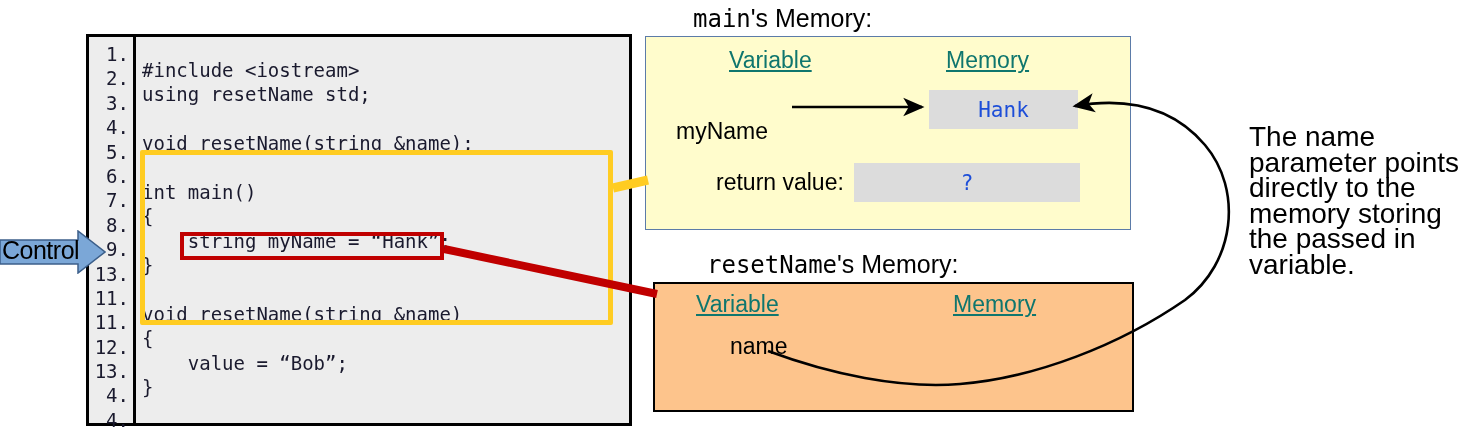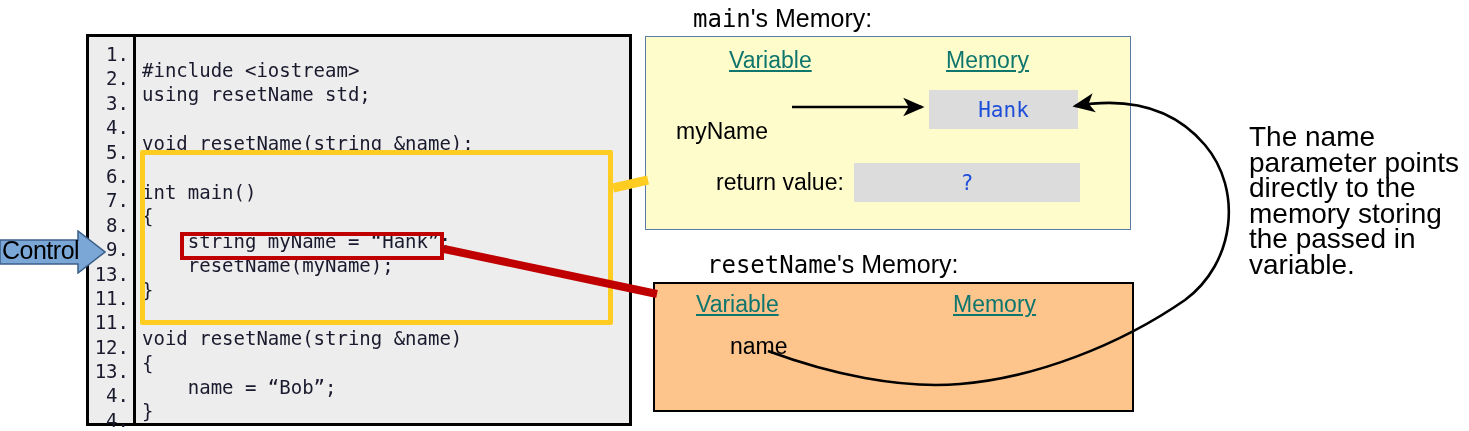--- a/index.html
+++ b/index.html
@@ -203,26 +203,25 @@
   </div>
   <div id="code-body">
     <div class="cl">#include &lt;iostream&gt;</div>
     <div class="cl">using resetName std;</div>
     <div class="cl"></div>
     <div class="cl">void resetName(string &amp;name);</div>
     <div class="cl"></div>
     <div class="cl">int main()</div>
     <div class="cl">{</div>
     <div class="cl">    string myName = “Hank”;</div>
-    <div class="cl">    resetName(myName);</div>
     <div class="cl">}</div>
     <div class="cl"></div>
     <div class="cl">void resetName(string &amp;name)</div>
     <div class="cl">{</div>
-    <div class="cl">    name = “Bob”;</div>
+    <div class="cl">    value = “Bob”;</div>
     <div class="cl">}</div>
   </div>
 </div>
 
 <div id="main-highlight"></div>
 <div id="call-highlight"></div>
 
 <div id="control-arrow">
   <svg width="106" height="44" viewBox="0 0 106 44">
     <path d="M0,10 L78,10 L78,1 L105,22 L78,43 L78,34 L0,34 Z" fill="#7ba7d7" stroke="#3c5f8a" stroke-width="1.5"></path>

